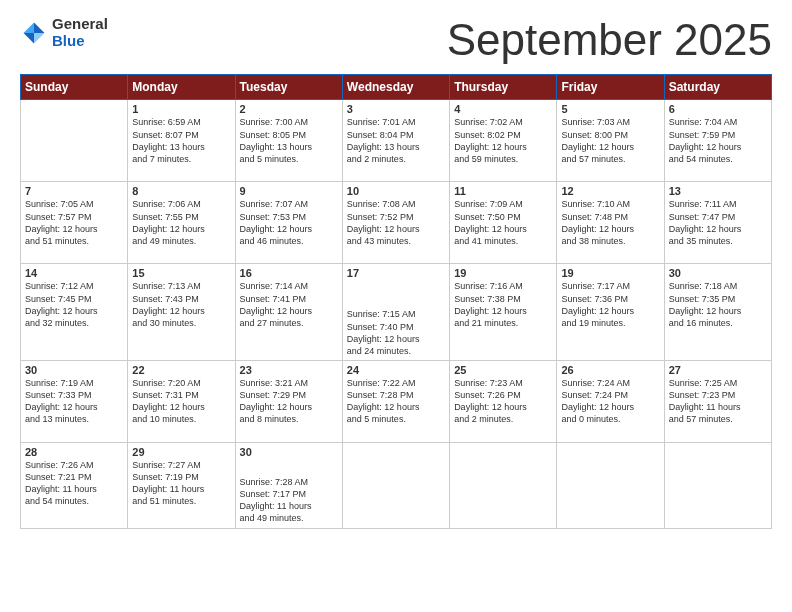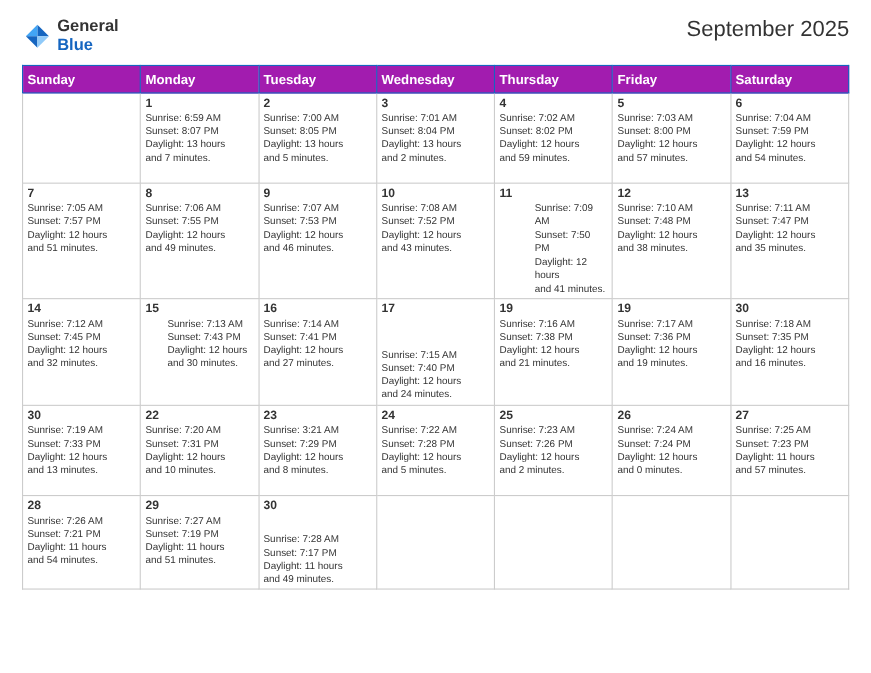--- a/index.html
+++ b/index.html
@@ -44,38 +44,38 @@
       color: #1565c0;
     }
     .logo-icon {
       width: 28px;
       height: 28px;
     }
     .title-block {
       text-align: right;
     }
     .month-title {
-      font-size: 20px;
+      font-size: 44px;
       font-weight: normal;
       color: #333;
       line-height: 1.1;
     }
     .location {
       font-size: 13px;
       color: #555;
     }
     .calendar {
       flex: 1;
       border: 1px solid #ccc;
       border-collapse: collapse;
       width: 100%;
       table-layout: fixed;
     }
     .calendar th {
-      background: #a21caf;
+      background: #7f1d1d;
       color: #fff;
       font-size: 12px;
       font-weight: bold;
       padding: 5px 4px;
       text-align: left;
       border: 1px solid #1565c0;
     }
     .calendar td {
       border: 1px solid #ccc;
       vertical-align: top;
@@ -206,21 +206,21 @@
           </td>
           <td>
             <div class="day-num">10</div>
             <div class="day-info" style="white-space: pre-line;">Sunrise: 7:08 AM
 Sunset: 7:52 PM
 Daylight: 12 hours
 and 43 minutes.</div>
           </td>
           <td>
             <div class="day-num">11</div>
-            <div class="day-info" style="white-space: pre-line; margin-left: 32px;">Sunrise: 7:09 AM
+            <div class="day-info" style="white-space: pre-line;">Sunrise: 7:09 AM
 Sunset: 7:50 PM
 Daylight: 12 hours
 and 41 minutes.</div>
           </td>
           <td>
             <div class="day-num">12</div>
             <div class="day-info" style="white-space: pre-line;">Sunrise: 7:10 AM
 Sunset: 7:48 PM
 Daylight: 12 hours
 and 38 minutes.</div>
@@ -236,21 +236,21 @@
         <tr>
           <td>
             <div class="day-num">14</div>
             <div class="day-info" style="white-space: pre-line;">Sunrise: 7:12 AM
 Sunset: 7:45 PM
 Daylight: 12 hours
 and 32 minutes.</div>
           </td>
           <td>
             <div class="day-num">15</div>
-            <div class="day-info" style="white-space: pre-line; margin-left: 20px;">Sunrise: 7:13 AM
+            <div class="day-info" style="white-space: pre-line;">Sunrise: 7:13 AM
 Sunset: 7:43 PM
 Daylight: 12 hours
 and 30 minutes.</div>
           </td>
           <td>
             <div class="day-num">16</div>
             <div class="day-info" style="white-space: pre-line;">Sunrise: 7:14 AM
 Sunset: 7:41 PM
 Daylight: 12 hours
 and 27 minutes.</div>

